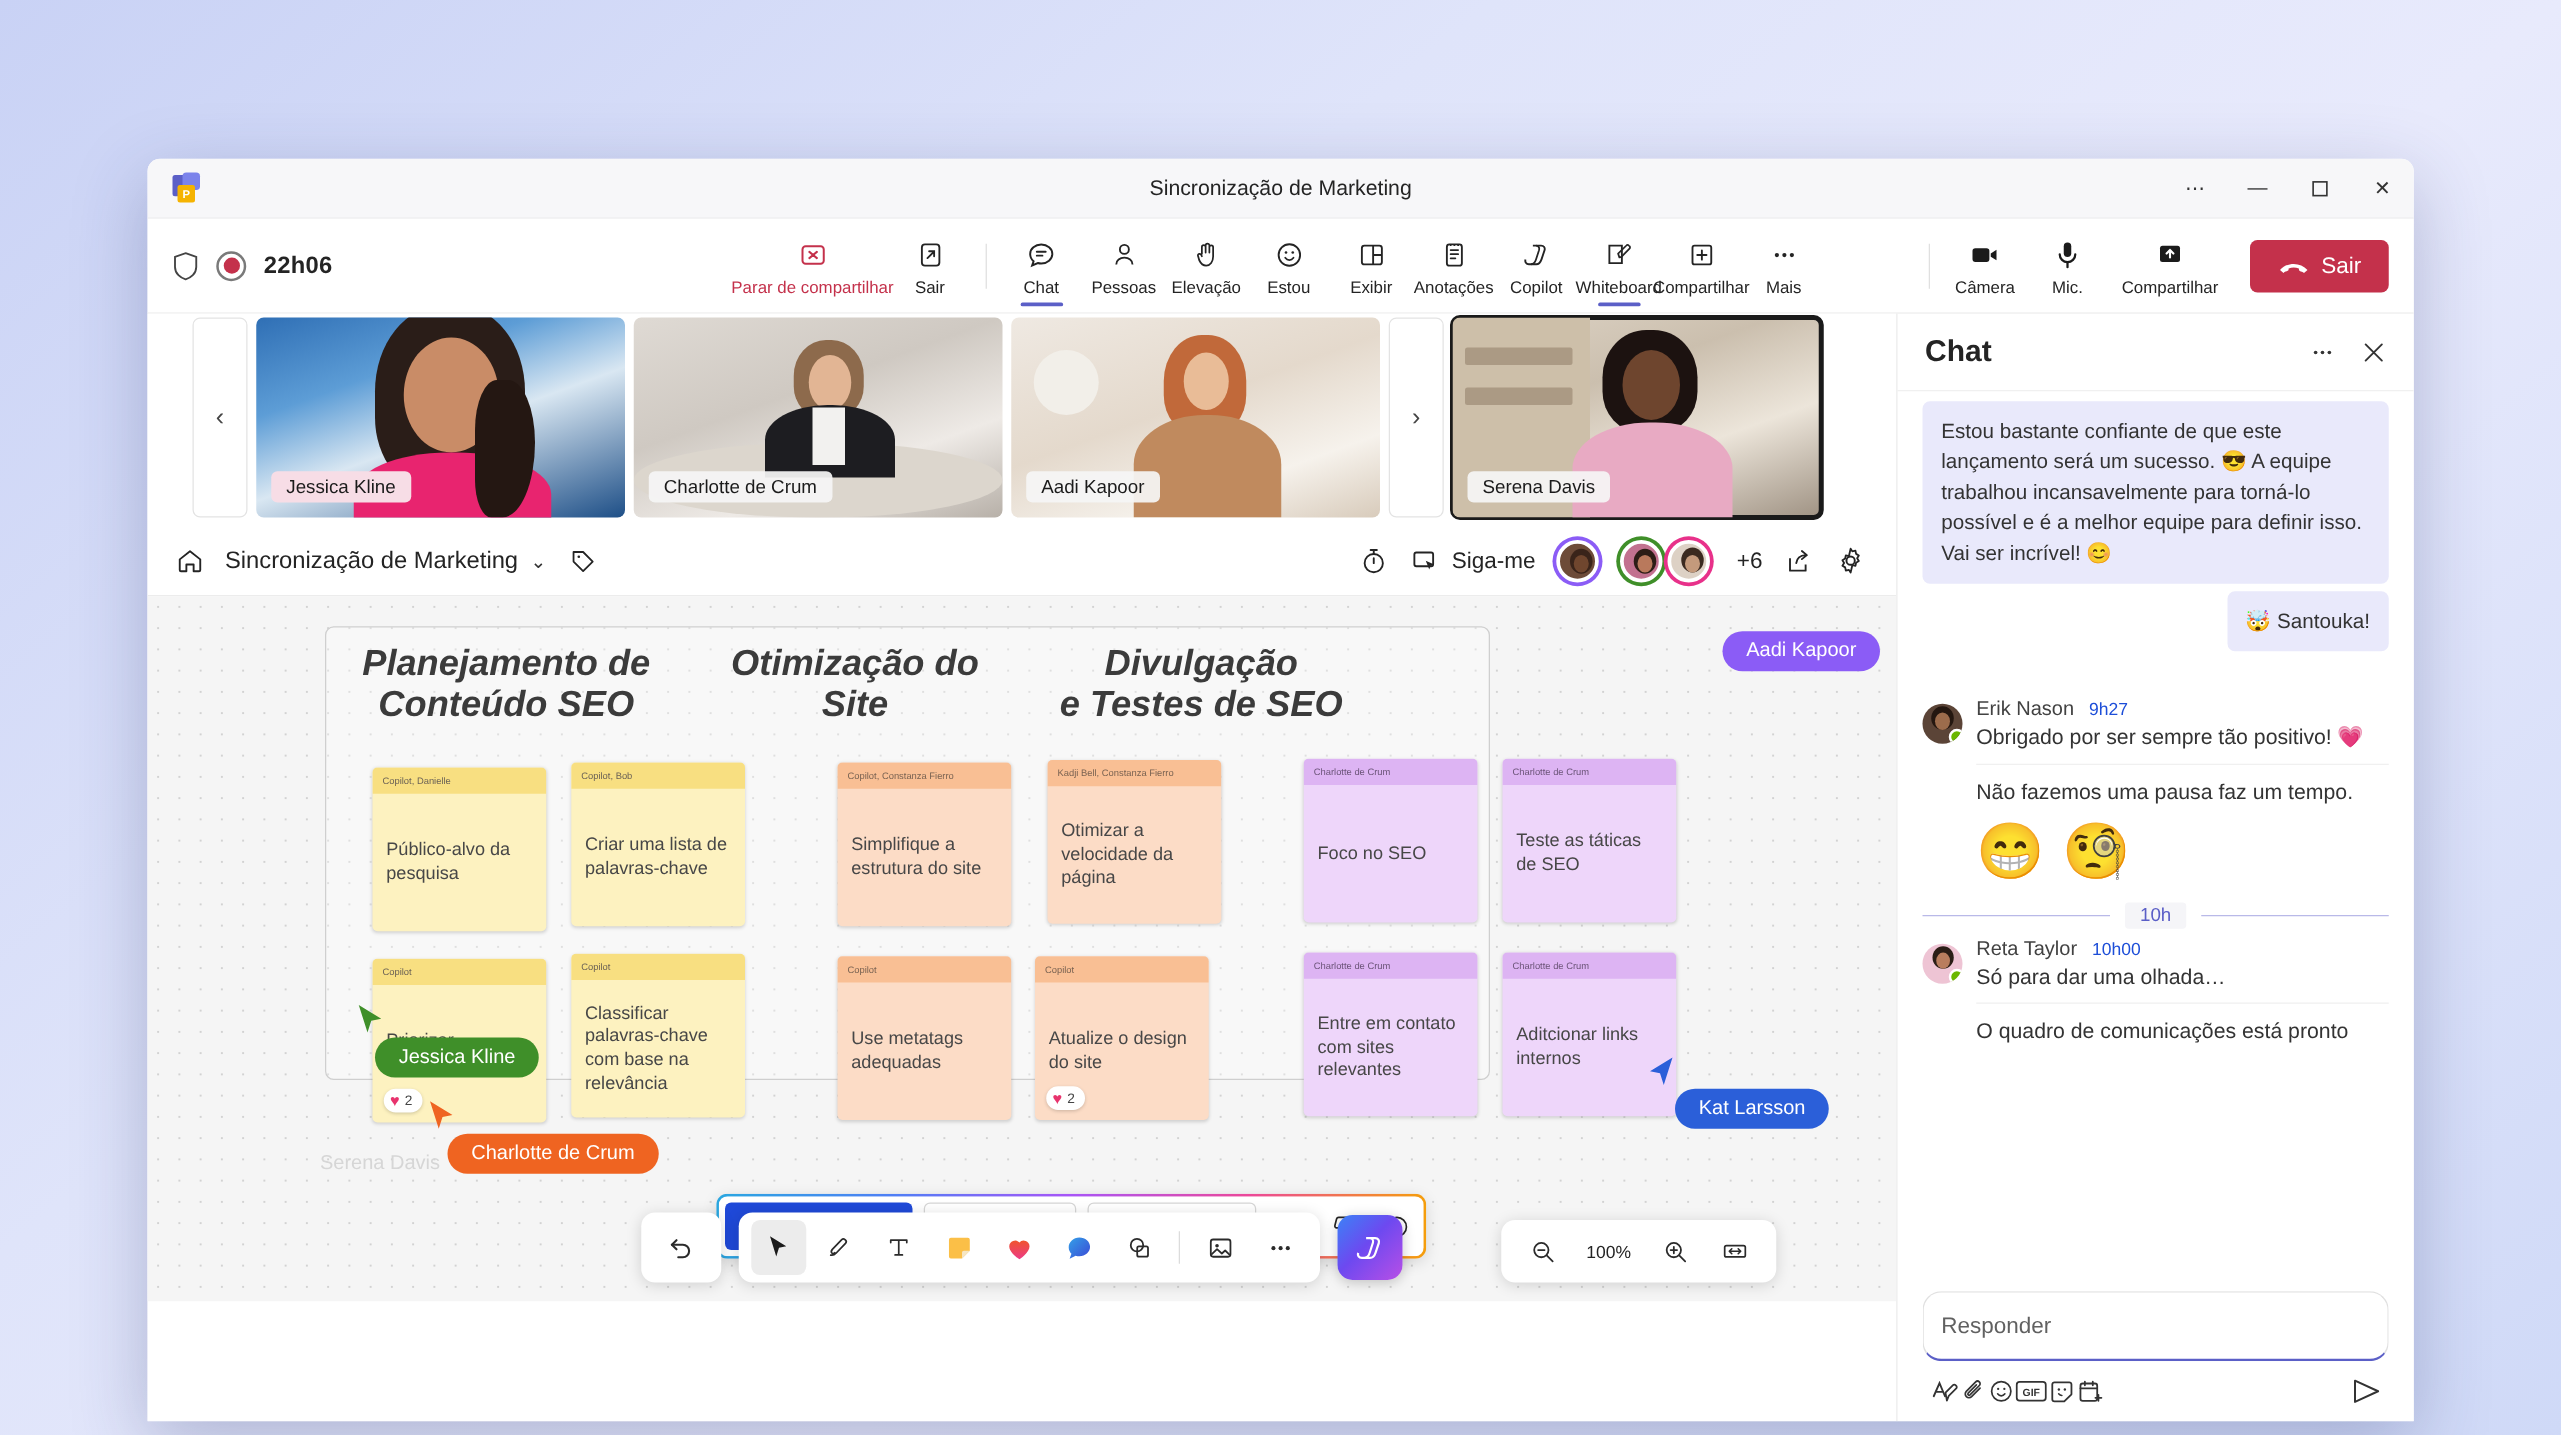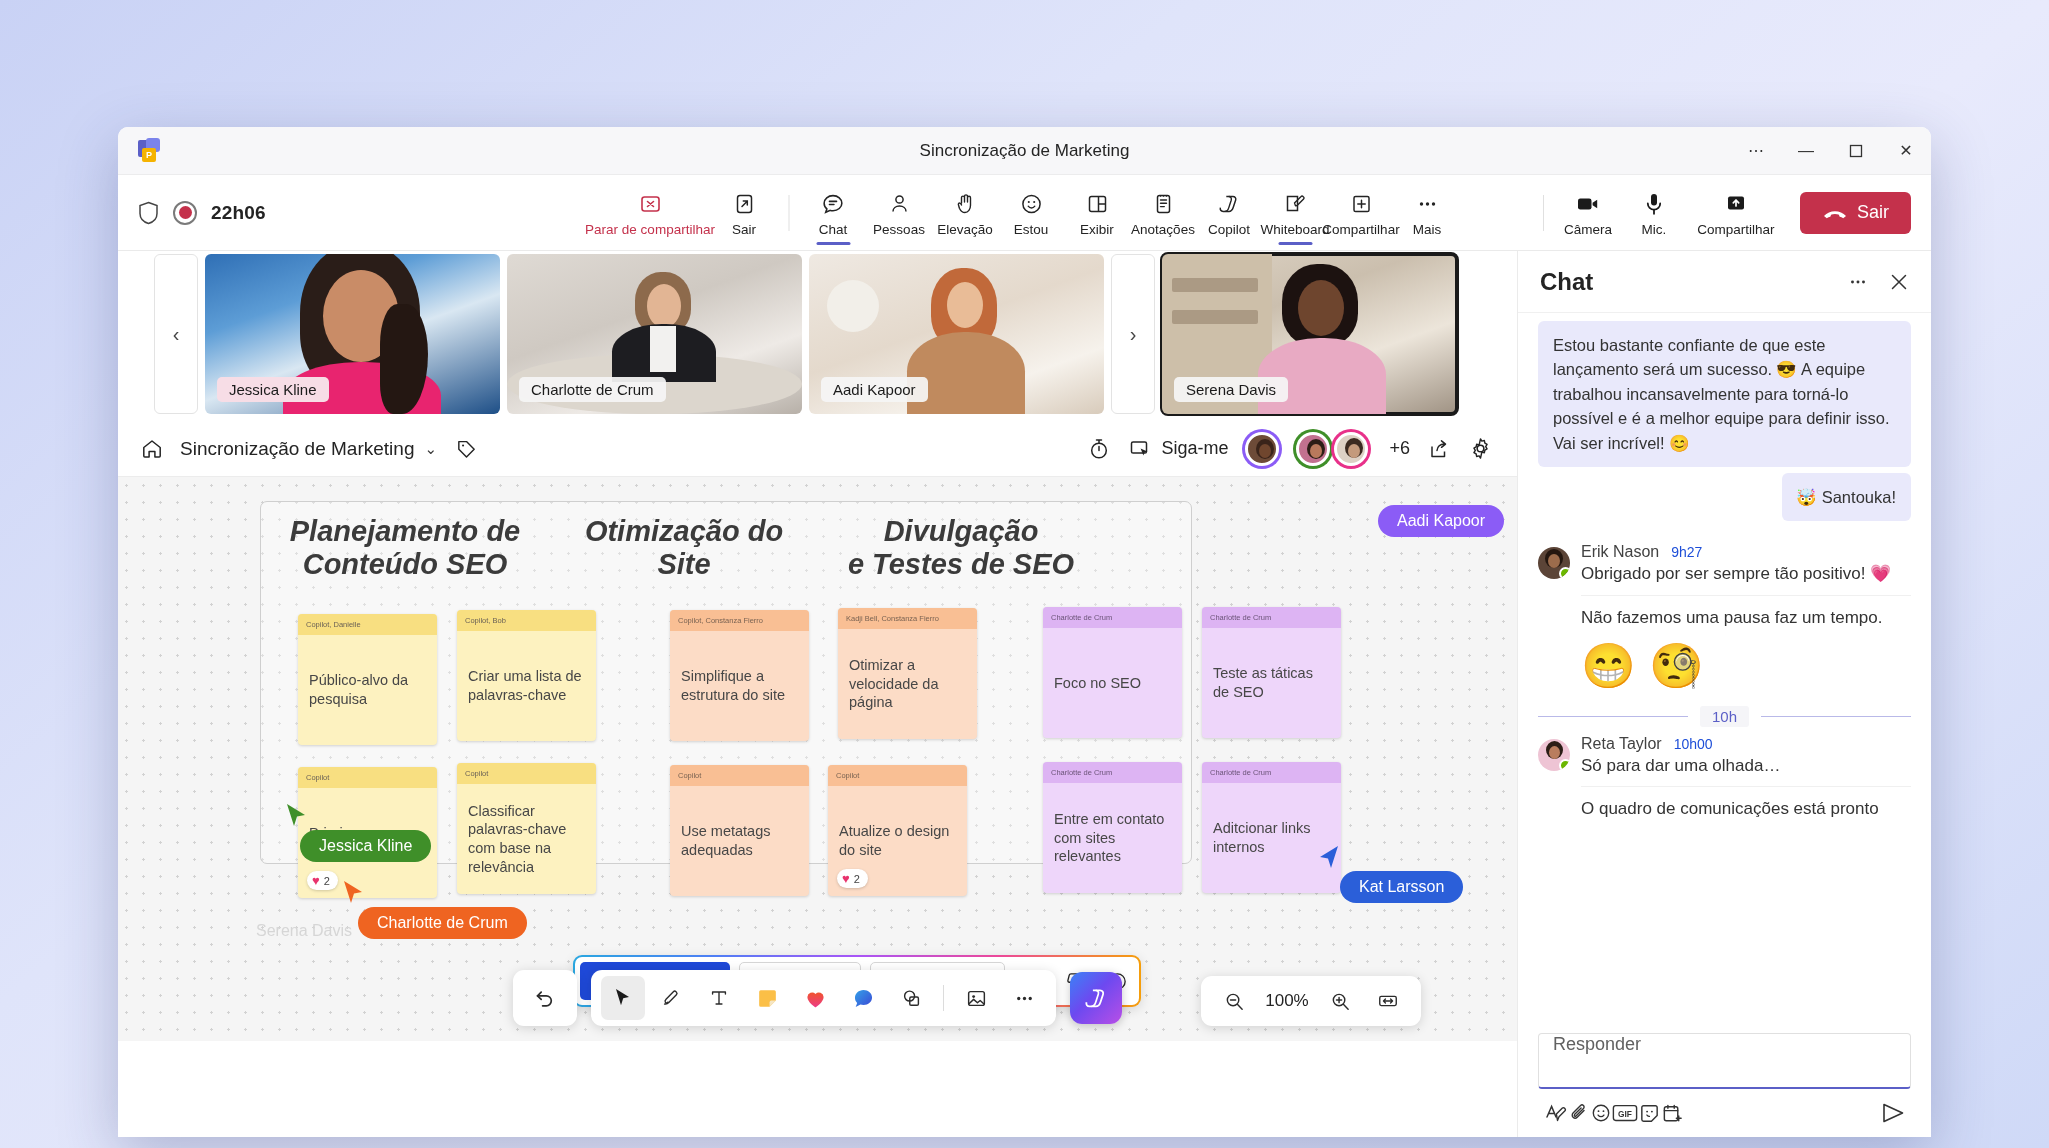--- a/index.html
+++ b/index.html
@@ -217,38 +217,38 @@
     background: linear-gradient(135deg,#3b82f6 0%,#6d49f0 45%,#b84fe6 100%);
     display: flex; align-items: center; justify-content: center;
     box-shadow: 0 2px 10px rgba(0,0,0,.22); cursor: default;
   }
   .zoomdock {
     position: absolute; right: 96px; bottom: 15px;
     background: #fff; border-radius: 11px; box-shadow: 0 2px 12px rgba(0,0,0,.15);
     height: 50px; display: flex; align-items: center; padding: 0 12px; gap: 6px;
   }
   .zoomdock .zb { width: 42px; height: 42px; display: flex; align-items: center; justify-content: center; cursor: default; }
-  .zoomdock .zlbl { font-size: 17px; color: #242424; min-width: 52px; text-align: center; }
+  .zoomdock .zlbl { font-size: 14px; color: #242424; min-width: 52px; text-align: center; }
 
   
   .chat-head {
     height: 62px; display: flex; align-items: center; padding: 0 22px;
     border-bottom: 1px solid #f0f0f0;
   }
   .chat-head h2 { font-size: 24px; color: #242424; font-weight: bold; }
   .chat-head .ch-r { margin-left: auto; display: flex; align-items: center; gap: 20px; font-size: 19px; color: #333; }
   .chat-scroll { flex: 1; overflow: hidden; padding: 8px 20px 0 20px; position: relative; }
 
   .bub {
     background: #e9e9fb; border-radius: 6px; padding: 12px 15px;
     font-size: 16.5px; color: #333; line-height: 1.48; margin-bottom: 6px;
   }
   .bub.me { background: #e9e9fb; }
   .row-right { display: flex; justify-content: flex-end; }
-  .msg-group { display: flex; gap: 11px; margin-top: 16px; }
+  .msg-group { display: flex; gap: 11px; margin-top: 32px; }
   .msg-av {
     width: 32px; height: 32px; border-radius: 50%; position: relative; flex: none;
     overflow: hidden; margin-top: 4px;
   }
   .presence {
     position: absolute; right: -2px; bottom: -1px; width: 13px; height: 13px;
     border-radius: 50%; background: #6bb700; border: 2px solid #fff;
   }
   .msg-col { flex: 1; }
   .msg-meta { display: flex; gap: 12px; align-items: baseline; }
@@ -259,22 +259,22 @@
   .big-emojis { display: flex; gap: 14px; margin-top: 14px; }
   .big-emojis span { font-size: 44px; line-height: 1; }
   .divider-date {
     display: flex; align-items: center; gap: 12px; margin: 18px 0 6px;
   }
   .divider-date .ln { flex: 1; height: 1px; background: #b9b9e8; }
   .divider-date .dt { font-size: 15px; color: #5b5fc7; background: #f5f5f8; padding: 2px 12px; border-radius: 3px; }
 
   .compose { padding: 0 20px 12px; }
   .compose-box {
-    border: 1px solid #e0e0e0; border-bottom: 2px solid #5b5fc7; border-radius: 4px;
-    height: 56px; display: flex; align-items: flex-start; padding: 0 14px; margin-top: 12px;
+    border: 1px solid #e0e0e0; border-bottom: 2px solid #5b5fc7; border-radius: 15px;
+    height: 56px; display: flex; align-items: center; padding: 0 14px; margin-top: 12px;
   }
   .compose-box input {
     border: none; outline: none; width: 100%; font-size: 18px; color: #242424;
     font-family: "Liberation Sans", sans-serif; background: transparent;
   }
   .compose-box input::placeholder { color: #616161; }
   .compose-tools {
     display: flex; align-items: center; padding: 12px 4px 0 6px; color: #333;
   }
   .compose-tools .ct { cursor: default; display: flex; align-items: center; }

